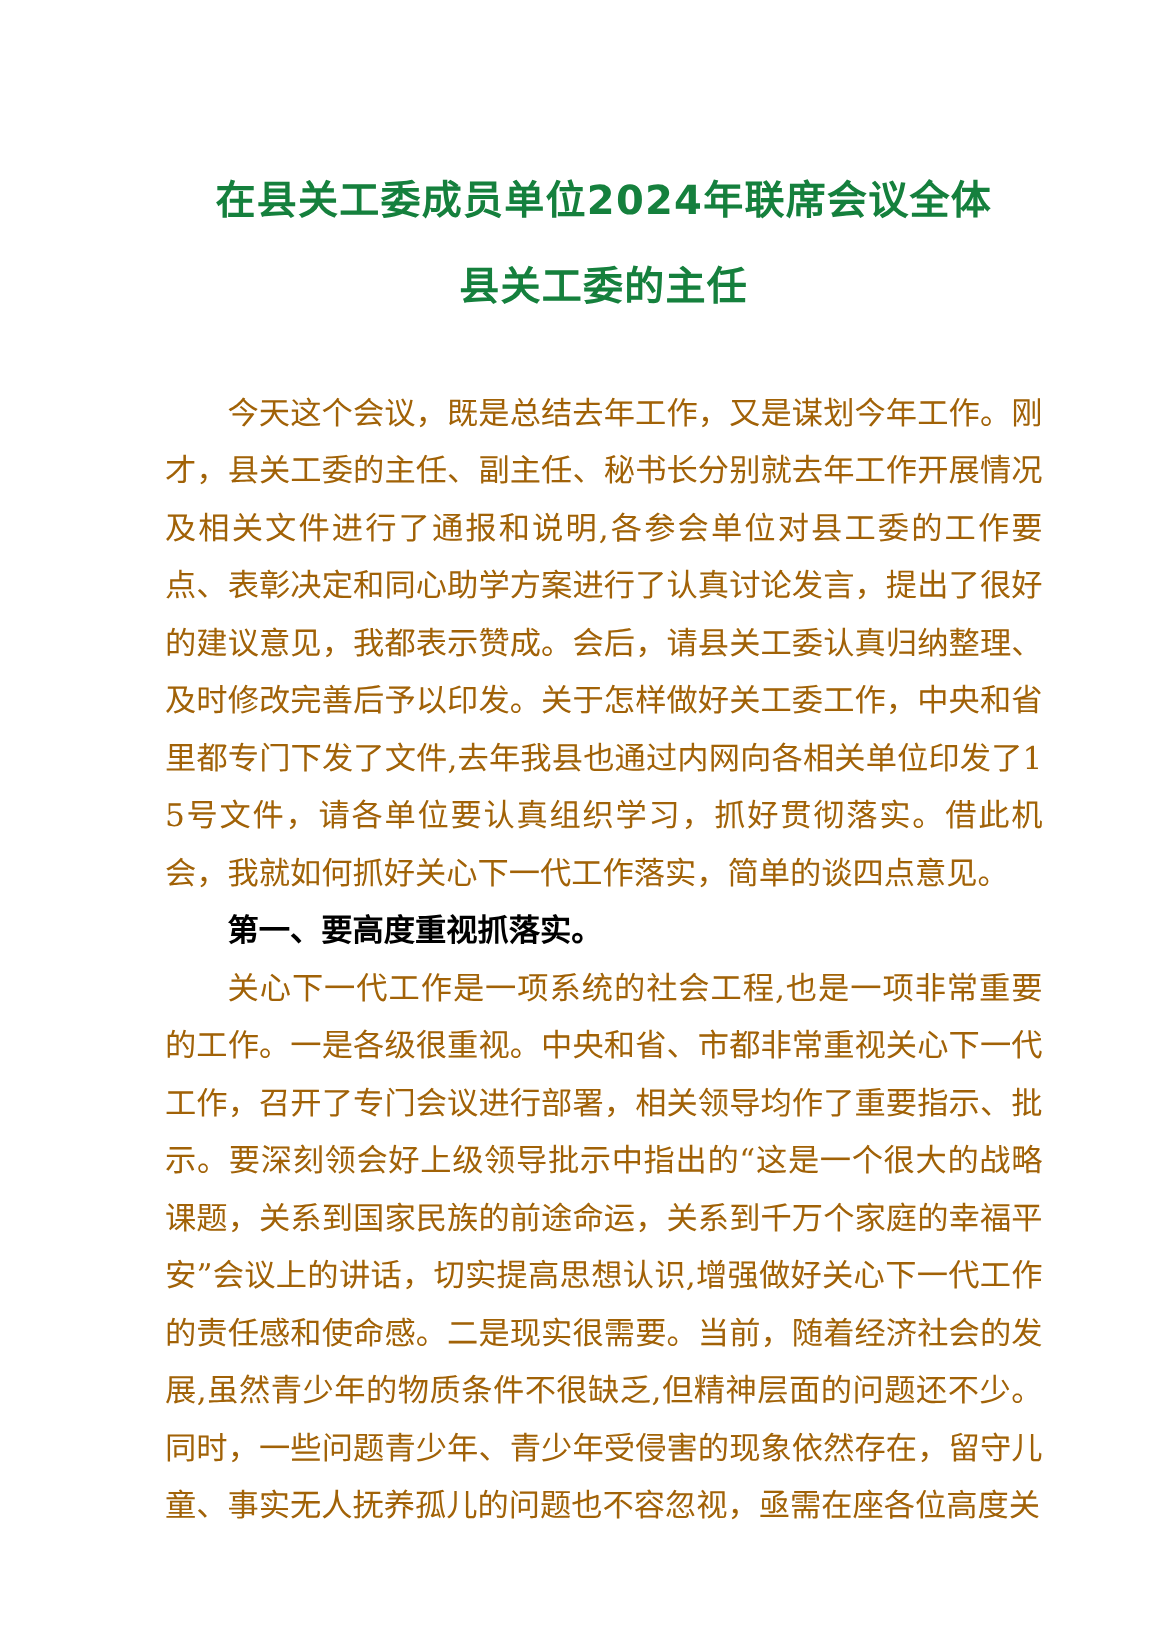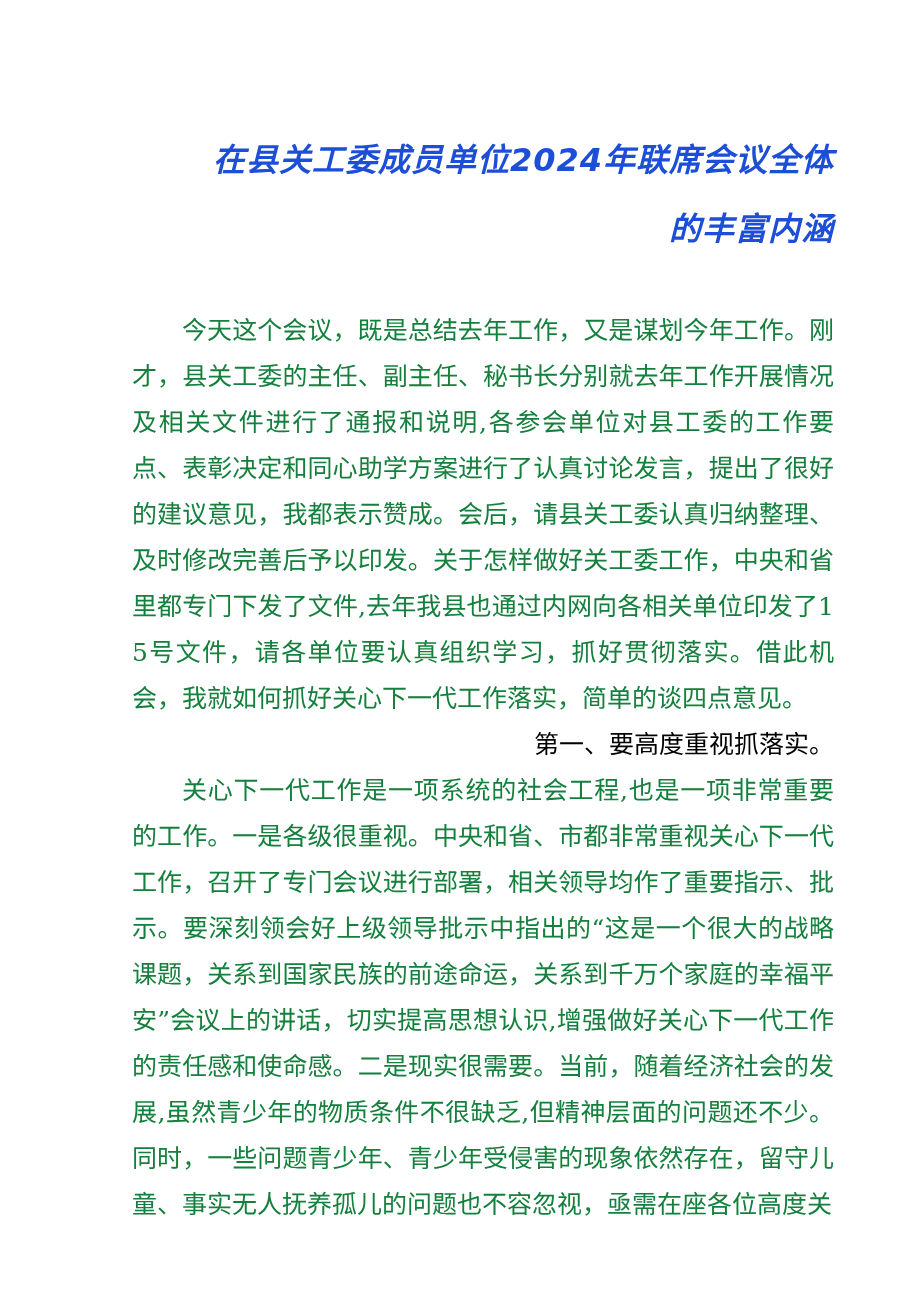--- a/index.html
+++ b/index.html
@@ -16,61 +16,60 @@
     box-sizing: border-box;
   }
   .content {
     position: absolute;
     left: 132px;
     right: 86px;
     top: 0;
   }
   .doc-title {
     margin-top: 126px;
-    text-align: right;
+    text-align: center;
     font-family: "DejaVu Sans", "Liberation Sans", sans-serif;
     font-weight: 700;
     font-size: 32px;
-    color: #1d4ed8;
+    color: #15803d;
     letter-spacing: 1px;
-    font-style: italic;
   }
   .doc-title .title-line {
     line-height: 69px;
   }
   .doc-body {
     margin-top: 44px;
   }
   .para {
     margin: 0;
     font-family: "DejaVu Serif", "Liberation Serif", serif;
     font-size: 25px;
     line-height: 46px;
-    color: #15803d;
+    color: #a16207;
     text-align: justify;
     text-indent: 2em;
     word-break: break-all;
     overflow-wrap: anywhere;
   }
   .para.heading {
     font-family: "DejaVu Sans", "Liberation Sans", sans-serif;
-    font-weight: 400;
+    font-weight: 700;
     color: #000000;
-    text-align: right;
+    text-align: left;
   }
 </style>
 </head>
 <body>
 
 <div class="page">
   <div class="content">
 
     <div class="doc-title">
       <div class="title-line">在县关工委成员单位2024年联席会议全体</div>
-      <div class="title-line">的丰富内涵</div>
+      <div class="title-line">县关工委的主任</div>
     </div>
 
     <div class="doc-body">
       <p class="para">今天这个会议，既是总结去年工作，又是谋划今年工作。刚才，县关工委的主任、副主任、秘书长分别就去年工作开展情况及相关文件进行了通报和说明,各参会单位对县工委的工作要点、表彰决定和同心助学方案进行了认真讨论发言，提出了很好的建议意见，我都表示赞成。会后，请县关工委认真归纳整理、及时修改完善后予以印发。关于怎样做好关工委工作，中央和省里都专门下发了文件,去年我县也通过内网向各相关单位印发了15号文件，请各单位要认真组织学习，抓好贯彻落实。借此机会，我就如何抓好关心下一代工作落实，简单的谈四点意见。</p>
       <p class="para heading">第一、要高度重视抓落实。</p>
       <p class="para">关心下一代工作是一项系统的社会工程,也是一项非常重要的工作。一是各级很重视。中央和省、市都非常重视关心下一代工作，召开了专门会议进行部署，相关领导均作了重要指示、批示。要深刻领会好上级领导批示中指出的“这是一个很大的战略课题，关系到国家民族的前途命运，关系到千万个家庭的幸福平安”会议上的讲话，切实提高思想认识,增强做好关心下一代工作的责任感和使命感。二是现实很需要。当前，随着经济社会的发展,虽然青少年的物质条件不很缺乏,但精神层面的问题还不少。同时，一些问题青少年、青少年受侵害的现象依然存在，留守儿童、事实无人抚养孤儿的问题也不容忽视，亟需在座各位高度关</p>
     </div>
 
   </div>
 </div>

